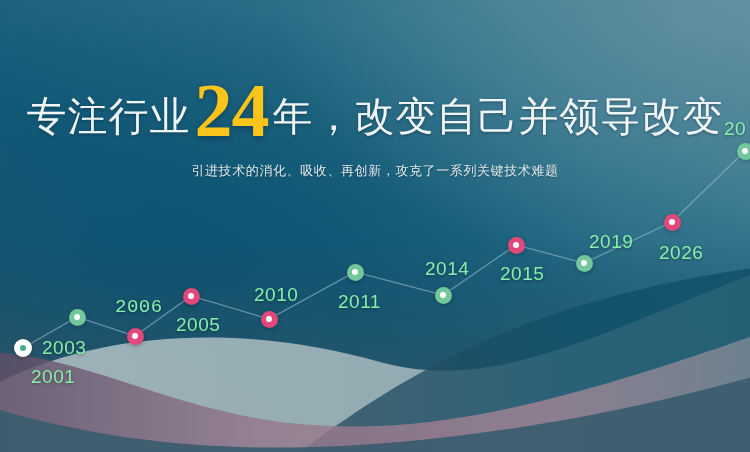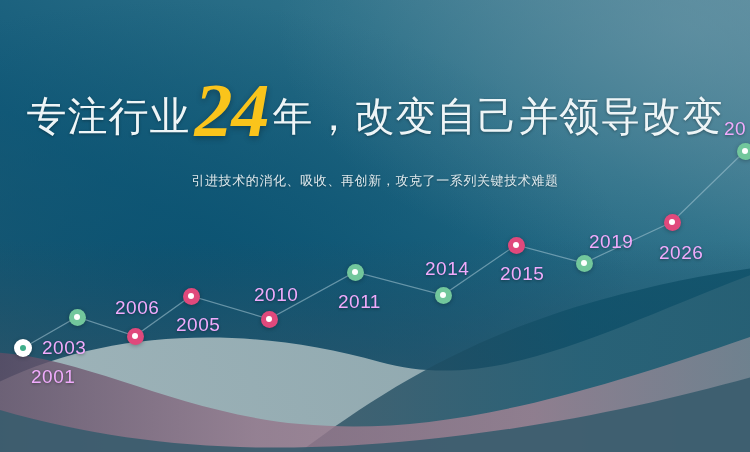--- a/index.html
+++ b/index.html
@@ -43,32 +43,31 @@
     color: #eef5f7;
     font-size: 40px;
     line-height: 56px;
     letter-spacing: 1px;
     font-weight: 400;
     text-shadow: 0 1px 3px rgba(0,0,0,0.35);
   }
   .headline .seg { vertical-align: baseline; }
   .big-number {
     font-family: "Liberation Serif", "DejaVu Serif", serif;
-    font-style: italic;
     font-weight: 700;
     font-size: 76px;
     line-height: 56px;
     color: #fac41b;
     letter-spacing: -1px;
     padding: 0 4px;
     text-shadow: 0 2px 6px rgba(0,0,0,0.3);
     vertical-align: -6px;
   }
   .subhead {
-    margin-top: 28px;
+    margin-top: 18px;
     color: #dfeaee;
     font-size: 13px;
     letter-spacing: 0.6px;
     text-shadow: 0 1px 2px rgba(0,0,0,0.3);
   }
 
   .node {
     position: absolute;
     border-radius: 50%;
     box-shadow: 0 1px 4px rgba(0,0,0,0.28);
@@ -80,21 +79,21 @@
     border-radius: 50%;
     background: #ffffff;
   }
   .node.green { background: #72c79c; }
   .node.pink  { background: #e0497c; }
   .node.white { background: #ffffff; }
   .node.white .pip { background: #3fae8a; }
 
   .year-label {
     position: absolute;
-    color: #f0abfc;
+    color: #86efac;
     font-size: 19px;
     line-height: 19px;
     letter-spacing: 0.5px;
     white-space: nowrap;
     text-shadow: 0 1px 3px rgba(0,0,0,0.38);
     text-align: center;
   }
 </style>
 </head>
 <body>
@@ -167,21 +166,21 @@
         <span class="pip" style="width: 6px; height: 6px;"></span>
       </div>
       <div class="year-label" style="left: 0px; top: 367px; padding-left: 31px;">2001</div>
       <div class="node green" style="width: 17px; height: 17px; left: 68.5px; top: 308.5px;">
         <span class="pip" style="width: 6px; height: 6px;"></span>
       </div>
       <div class="year-label" style="left: 42px; top: 338px;">2003</div>
       <div class="node pink" style="width: 17px; height: 17px; left: 126.5px; top: 327.5px;">
         <span class="pip" style="width: 6px; height: 6px;"></span>
       </div>
-      <div class="year-label" style="left: 115px; top: 298px;">2006</div>
+      <div class="year-label" style="left: 115px; top: 298px; font-family: Liberation Mono, monospace;">2006</div>
       <div class="node pink" style="width: 17px; height: 17px; left: 182.5px; top: 287.5px;">
         <span class="pip" style="width: 6px; height: 6px;"></span>
       </div>
       <div class="year-label" style="left: 176px; top: 315px;">2005</div>
       <div class="node pink" style="width: 17px; height: 17px; left: 260.5px; top: 310.5px;">
         <span class="pip" style="width: 6px; height: 6px;"></span>
       </div>
       <div class="year-label" style="left: 254px; top: 285px;">2010</div>
       <div class="node green" style="width: 17px; height: 17px; left: 346.5px; top: 263.5px;">
         <span class="pip" style="width: 6px; height: 6px;"></span>

